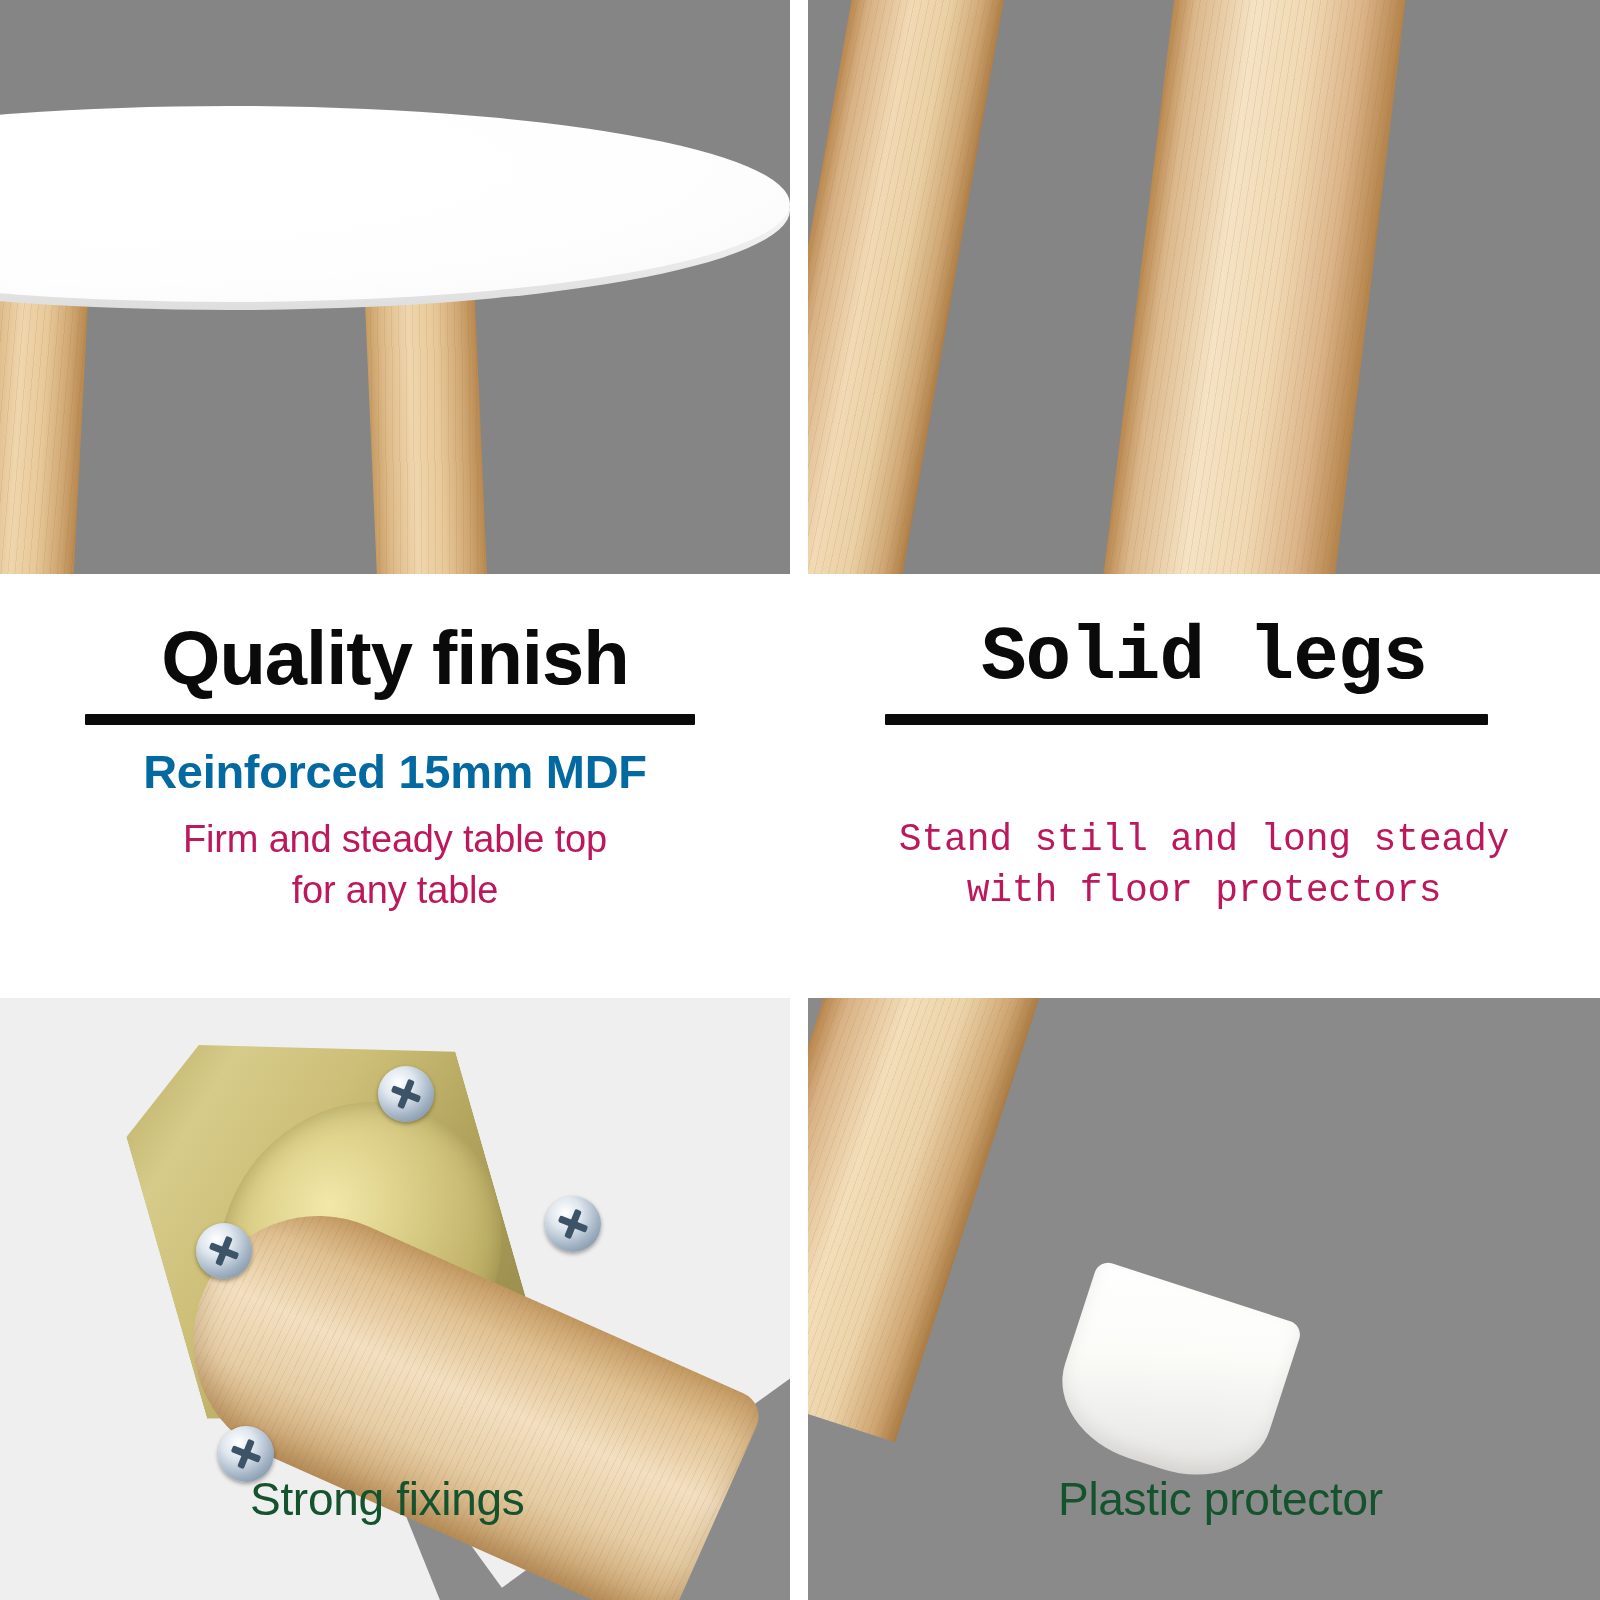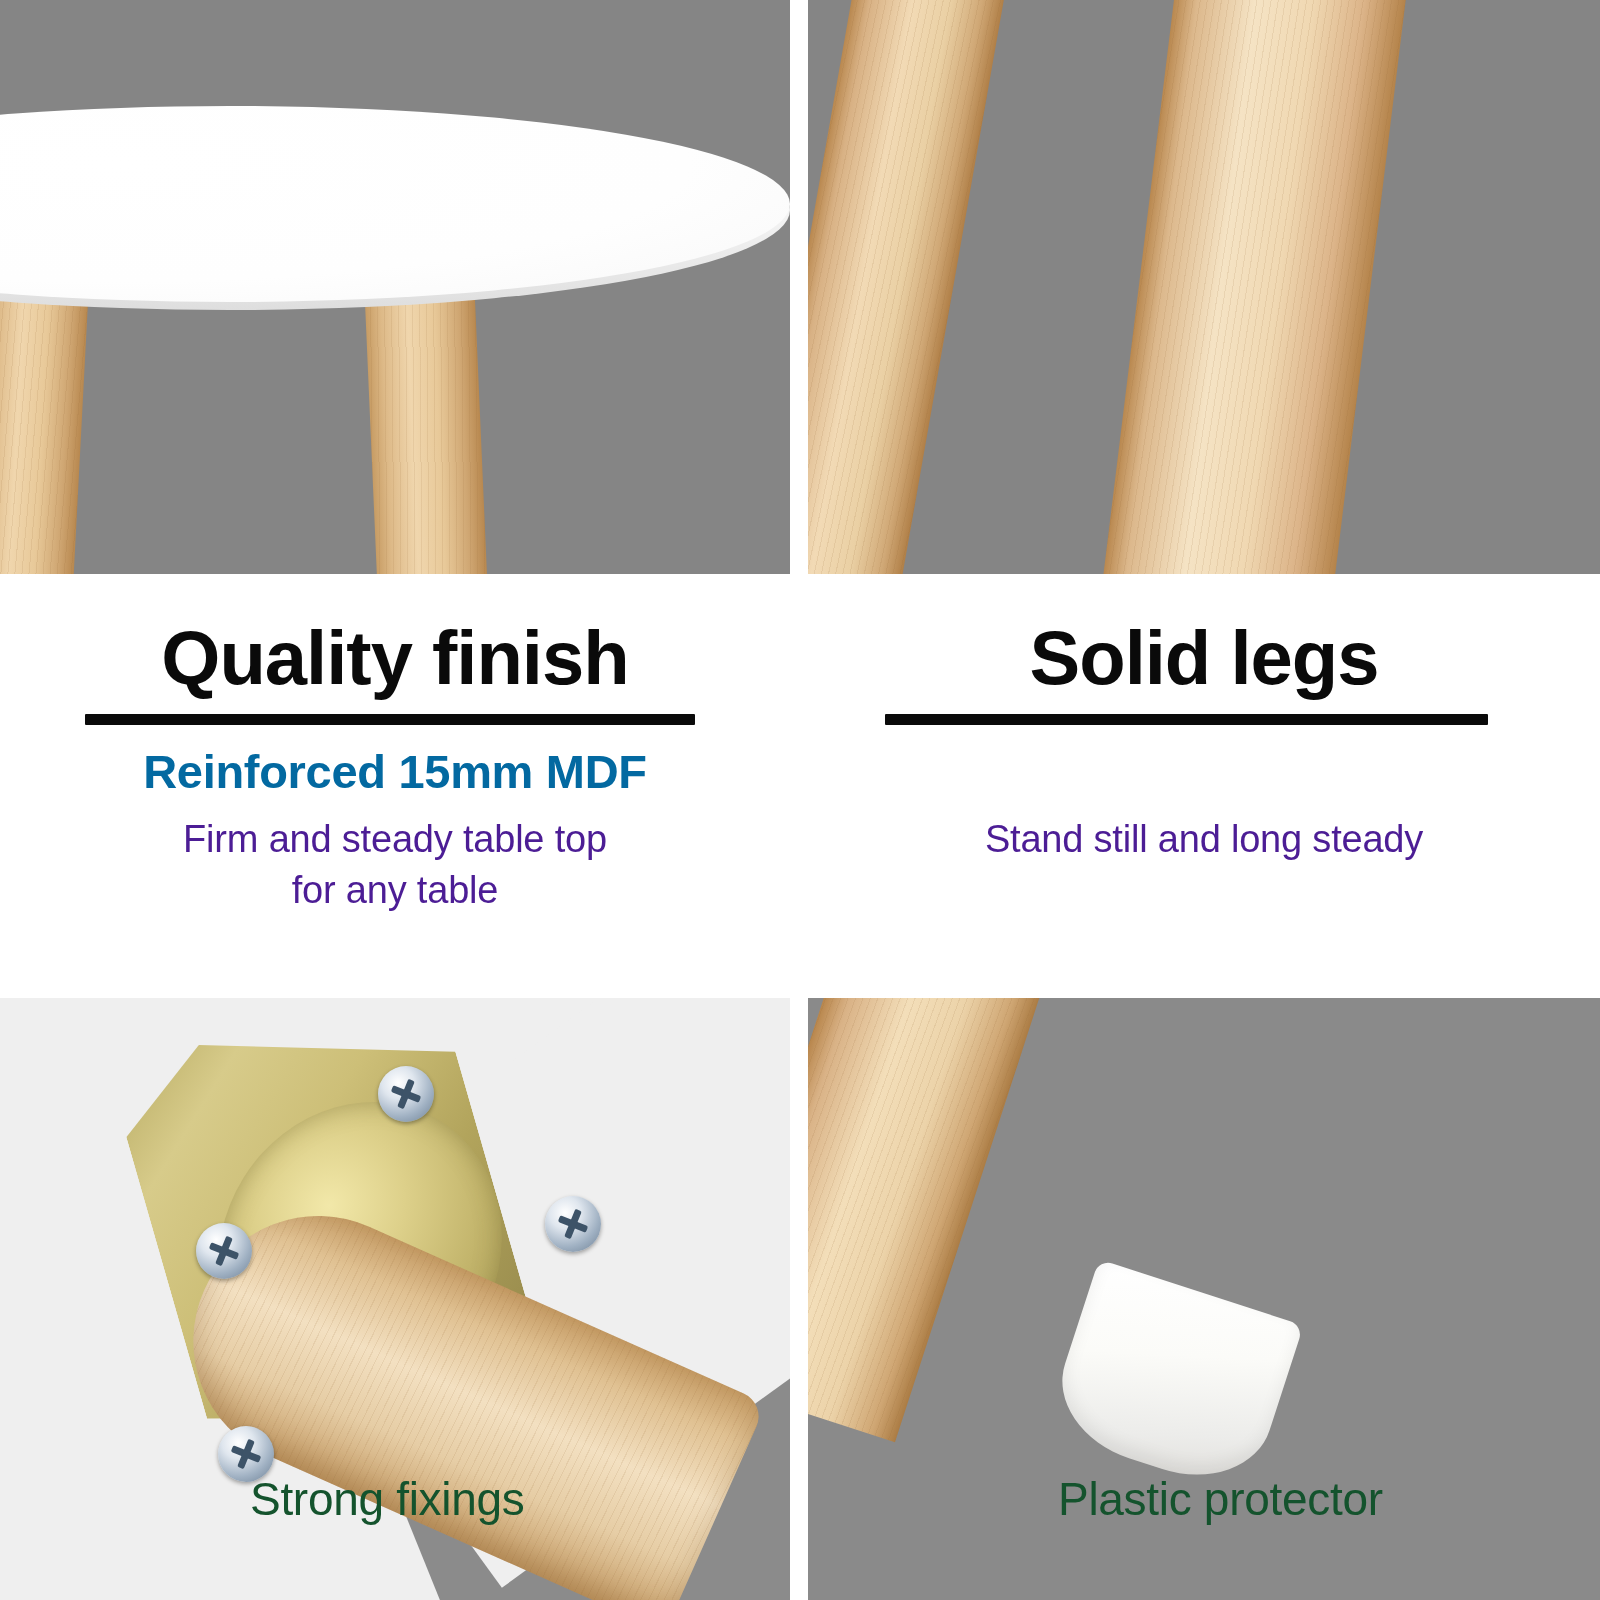--- a/index.html
+++ b/index.html
@@ -113,42 +113,42 @@
     position:absolute;left:258px;top:290px;width:215px;height:180px;
     transform:rotate(18deg);
     border-radius:14px 14px 90px 90px/14px 14px 70px 70px;
     background:linear-gradient(165deg,#ffffff 0%,#fbfbf8 40%,#ececea 75%,#dedcd8 100%);
     box-shadow:inset 0 -8px 18px rgba(0,0,0,.07);
   }
 
   
   .textcol{position:absolute;top:574px;width:790px;height:424px;background:#fff;}
   #t-left{left:0;}
-  #t-right{left:808px;width:792px;}
+  #t-right{left:808px;width:792px;font-family:Liberation Mono, monospace;}
   .headline{
     position:absolute;left:0;right:0;top:46px;
     text-align:center;
     font-size:76px;line-height:1;
     font-weight:700;color:#0a0a0a;
     letter-spacing:-1px;
   }
   .rule{
     position:absolute;height:11px;background:#0a0a0a;border-radius:1px;
   }
   #t-left .rule{left:85px;width:610px;top:140px;}
   #t-right .rule{left:77px;width:603px;top:140px;}
   .subhead{
     position:absolute;left:0;right:0;top:172px;
     text-align:center;font-size:47px;line-height:1.1;
     font-weight:700;color:#0369a1;letter-spacing:-.3px;
   }
   .body{
     position:absolute;left:0;right:0;top:240px;
     text-align:center;font-size:38px;line-height:1.35;
-    font-weight:400;color:#4c1d95;letter-spacing:-.2px;
+    font-weight:400;color:#be185d;letter-spacing:-.2px;
   }
 
   
   .caption{
     position:absolute;font-size:46px;font-weight:400;color:#14532d;
     letter-spacing:-.3px;white-space:nowrap;
   }
   #cap-fixings{left:250px;top:1472px;}
   #cap-protector{left:1058px;top:1472px;}
 
@@ -209,20 +209,21 @@
       <div>Firm and steady table top</div>
       <div>for any table</div>
     </div>
   </div>
 
   <div class="textcol" id="t-right">
     <div class="headline">Solid legs</div>
     <div class="rule"></div>
     <div class="body">
       <div>Stand still and long steady</div>
+      <div>with floor protectors</div>
     </div>
   </div>
 
   <div class="caption" id="cap-fixings">Strong fixings</div>
   <div class="caption" id="cap-protector">Plastic protector</div>
 
   <div class="gutter-v"></div>
 
 </div>
 

